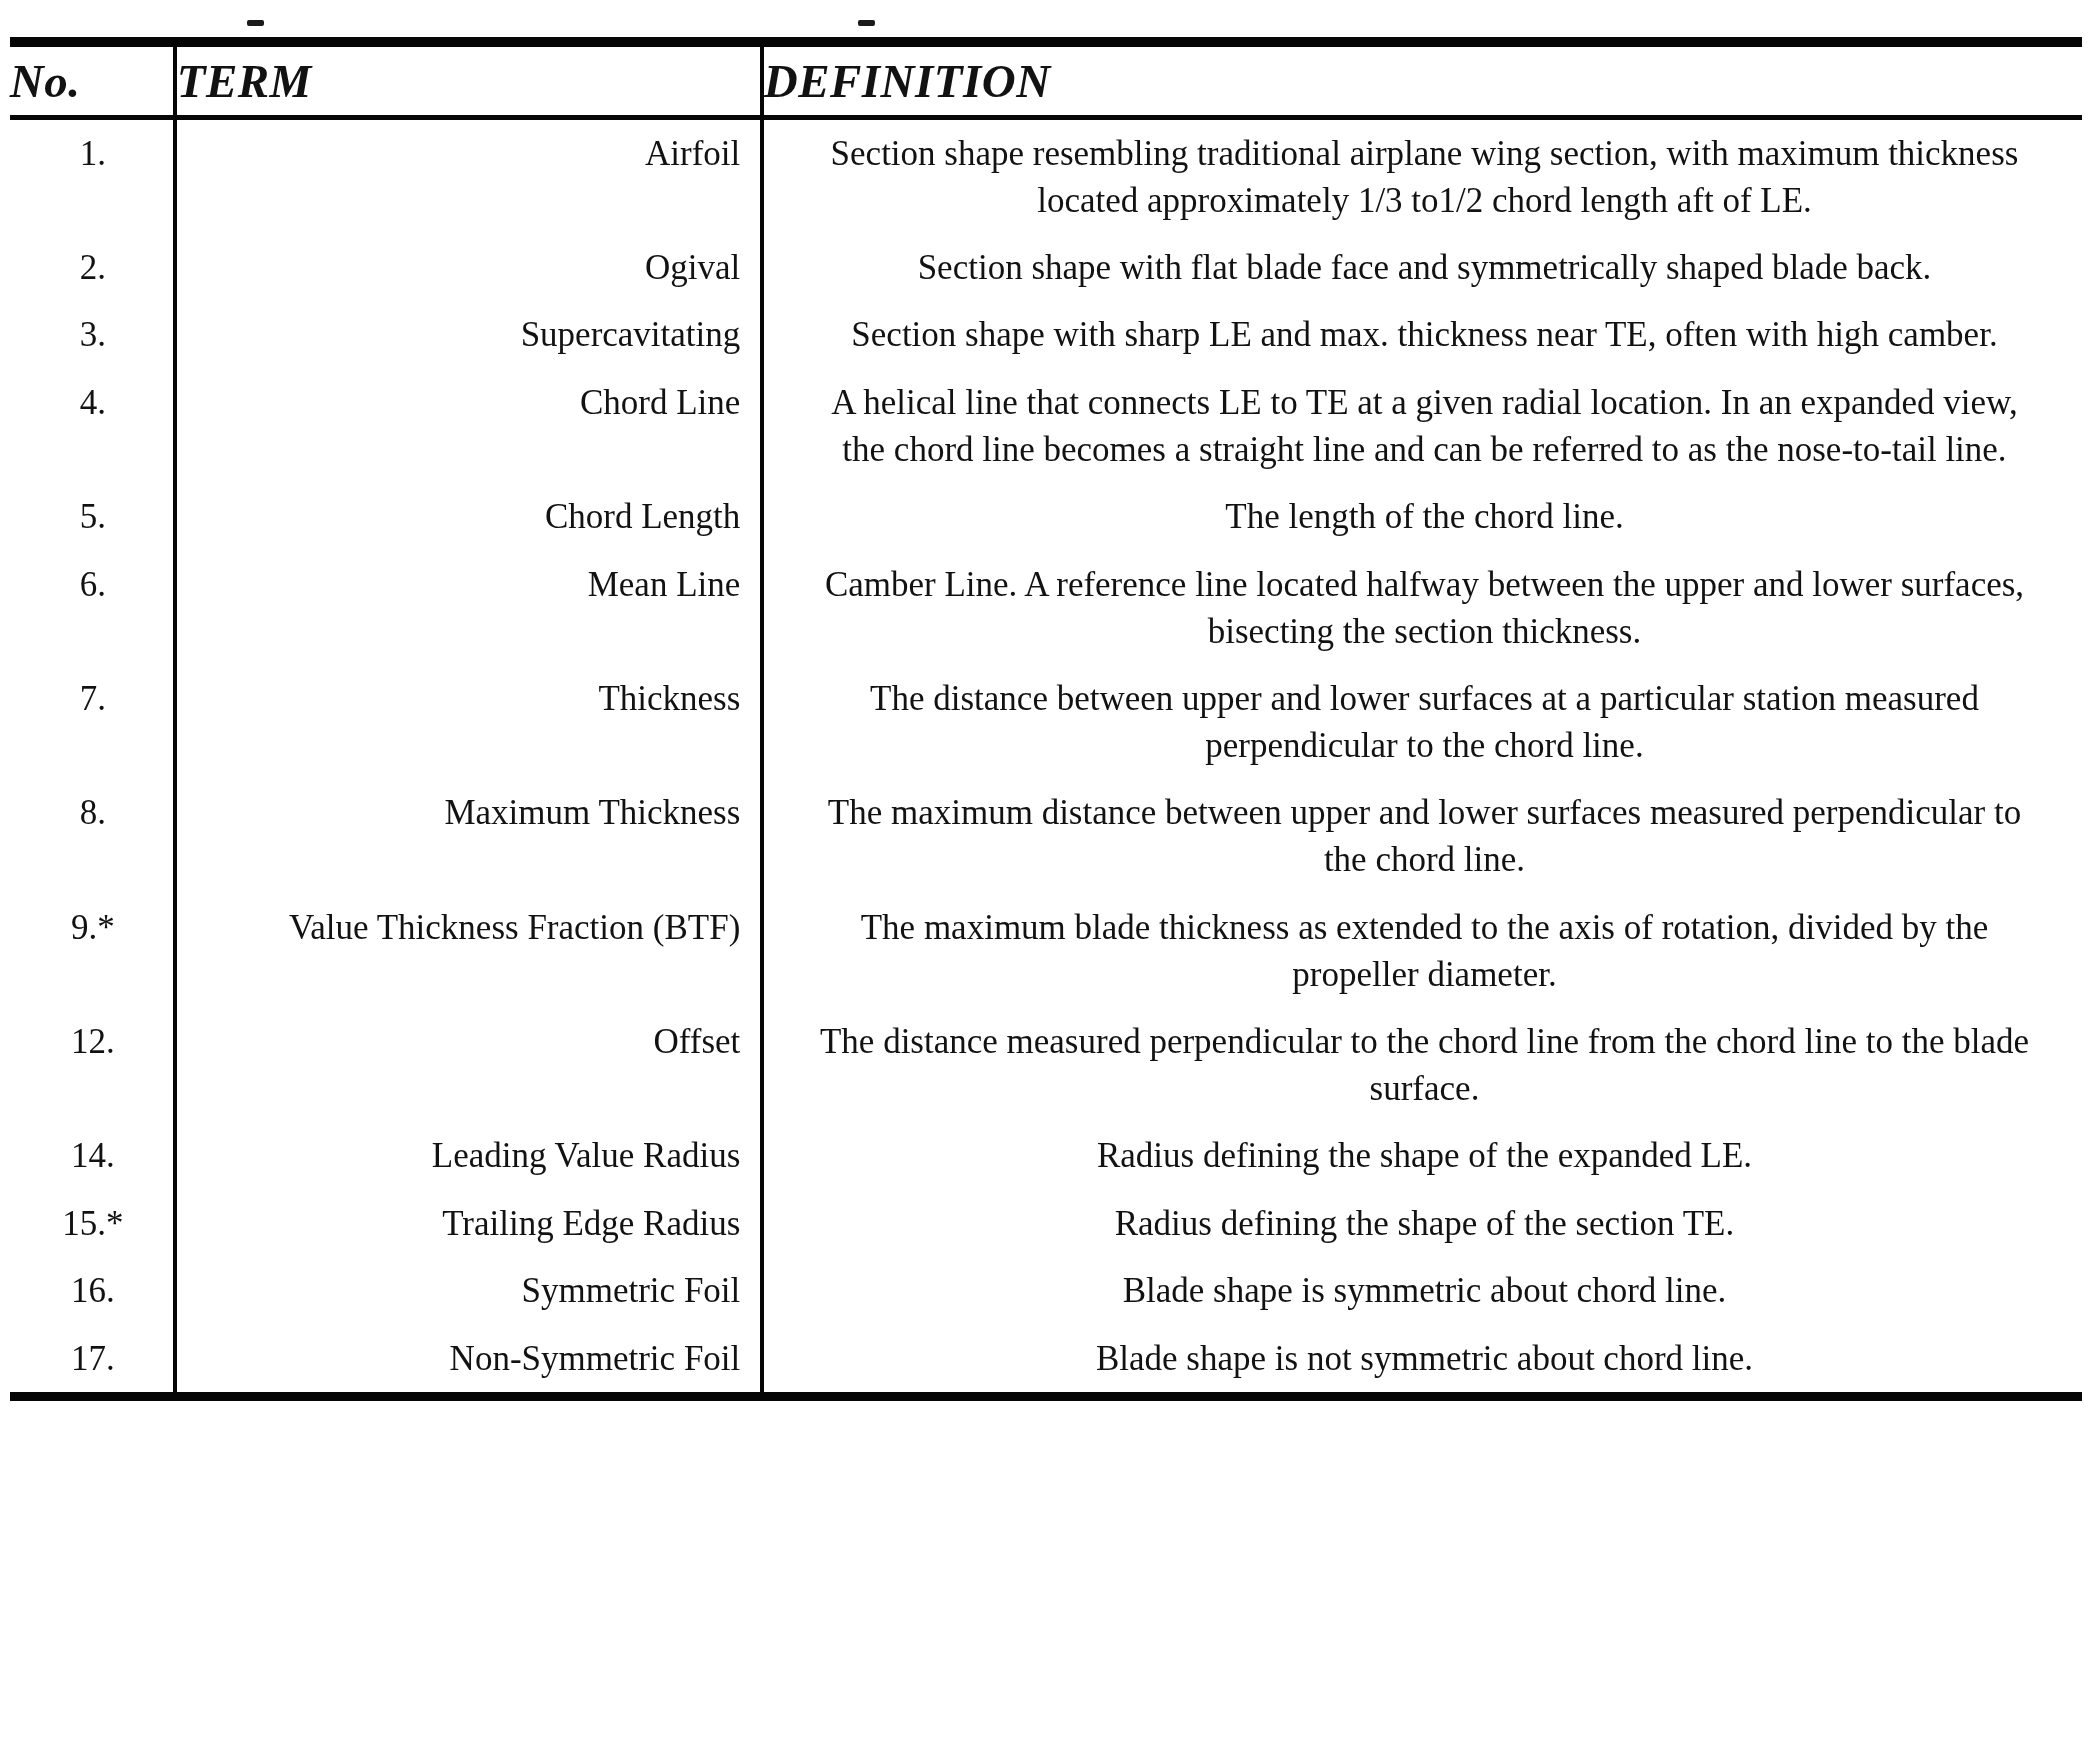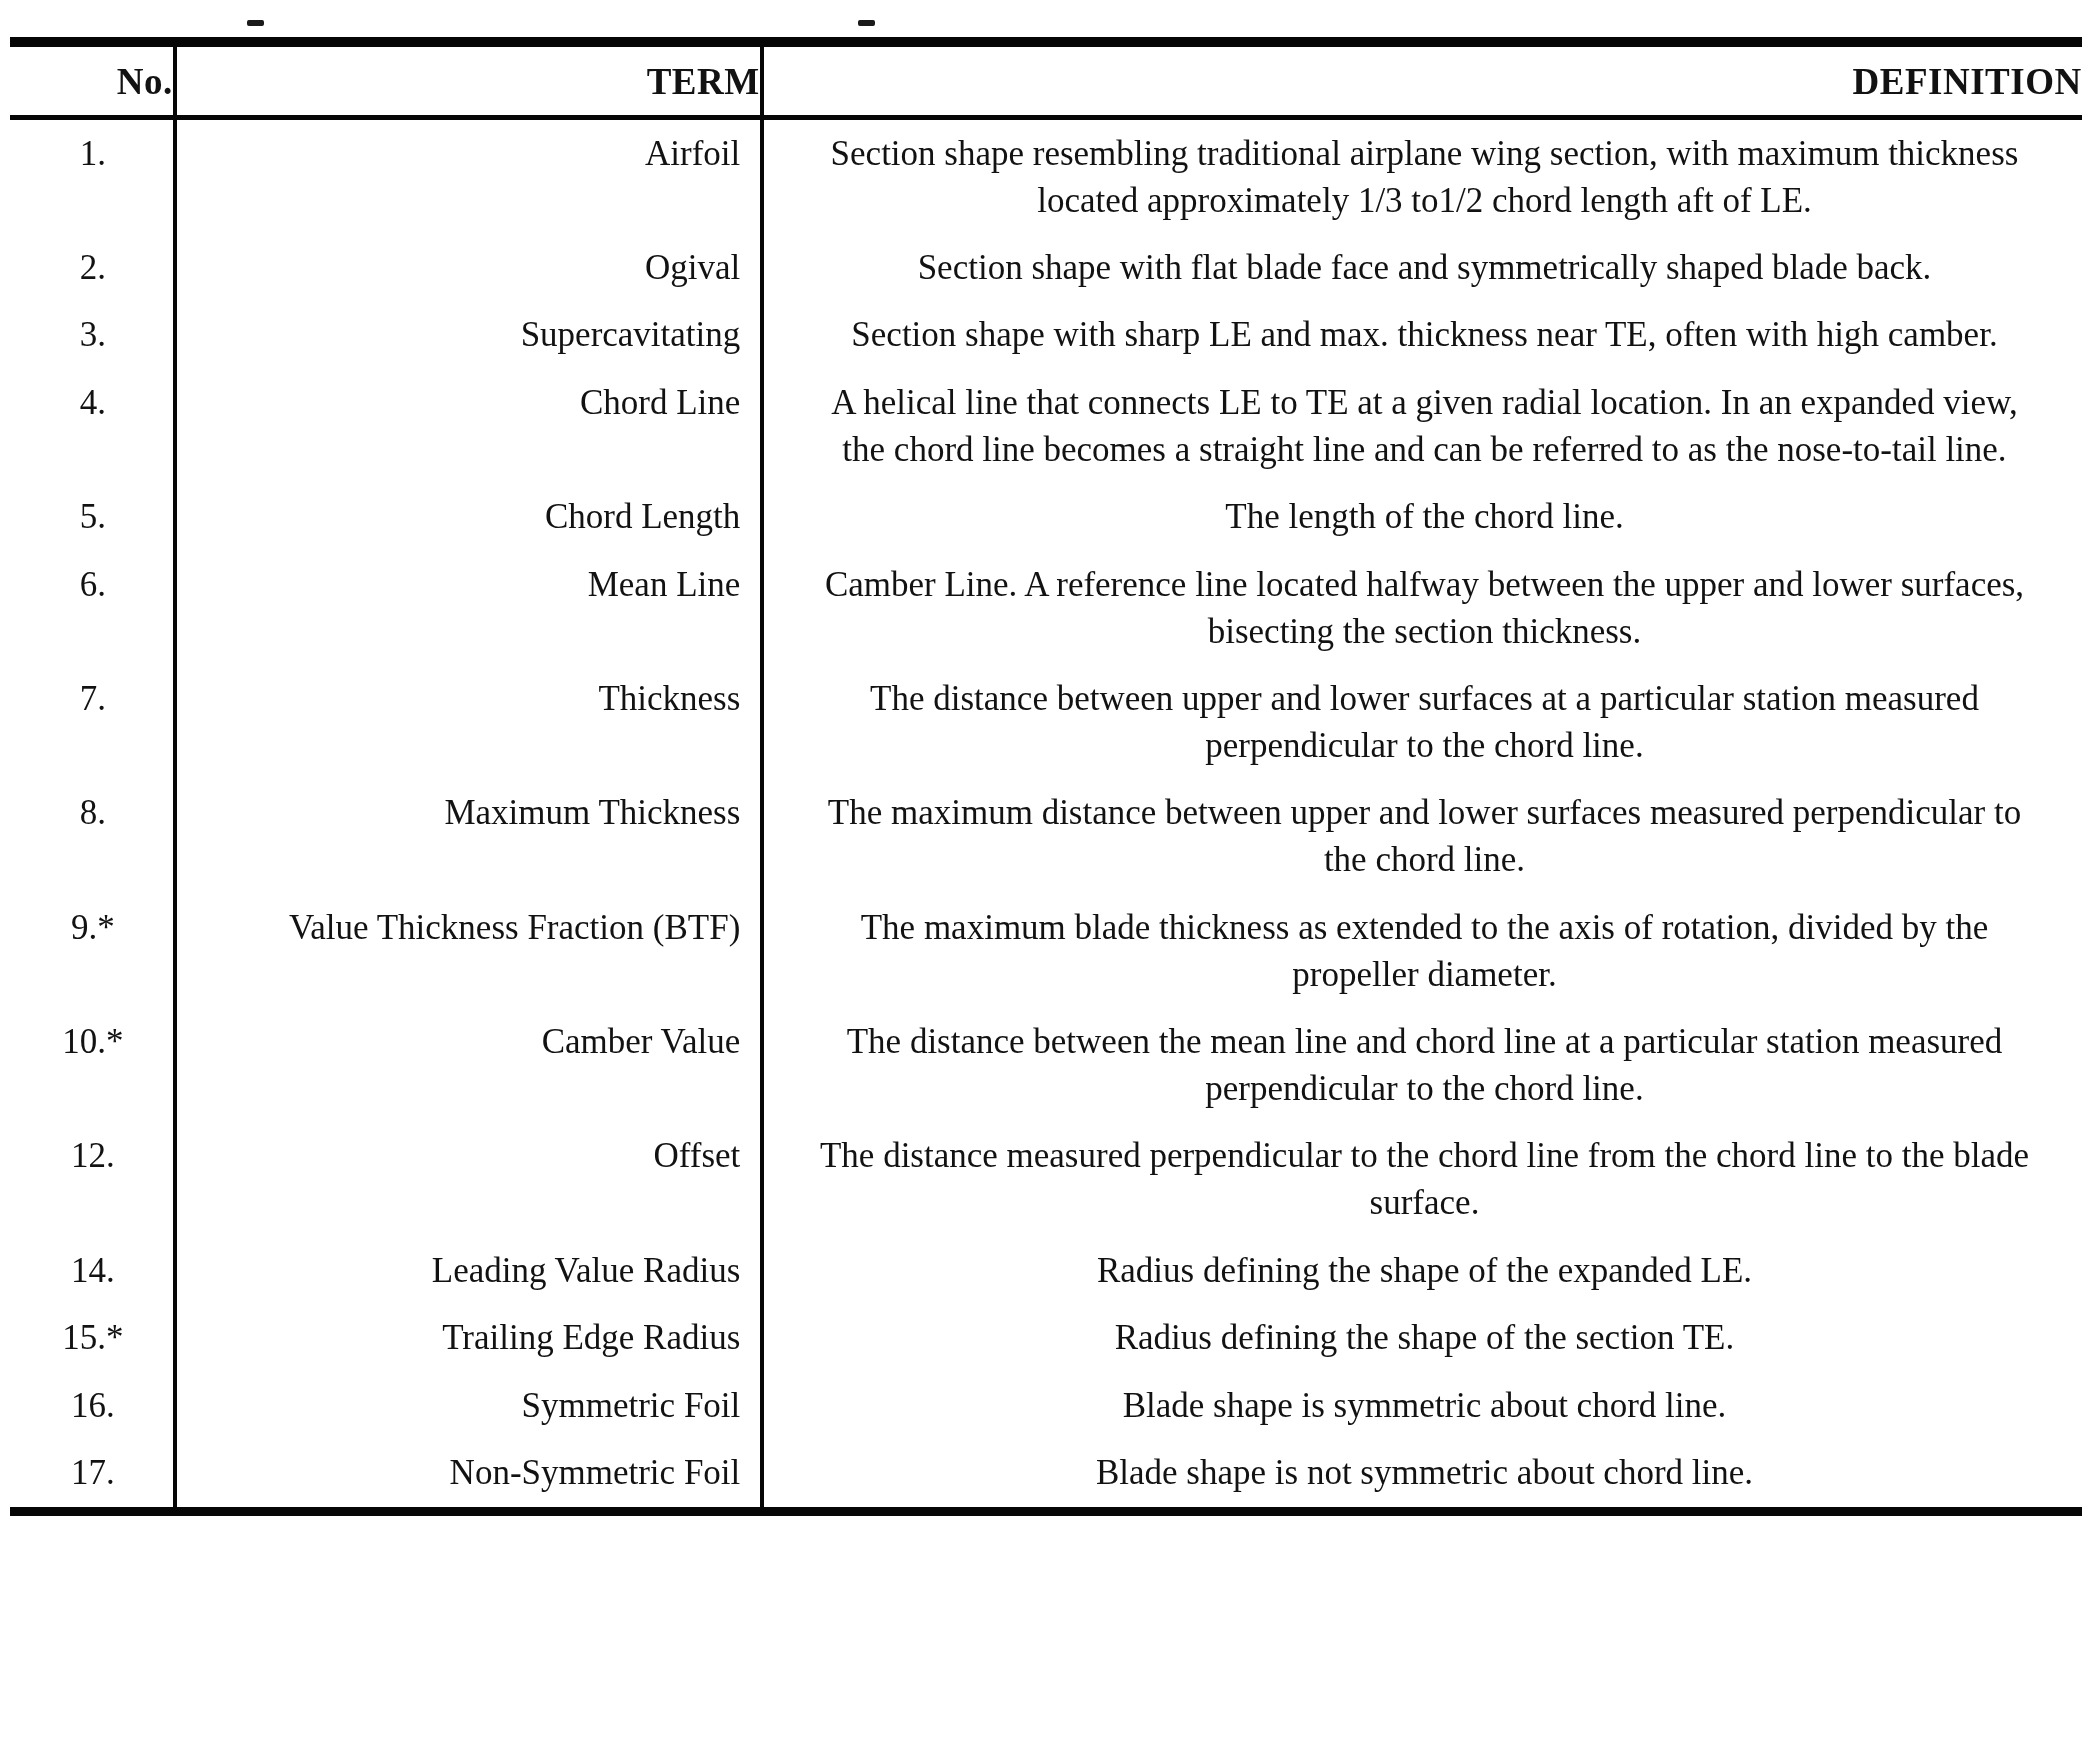--- a/index.html
+++ b/index.html
@@ -35,23 +35,24 @@
     table-layout: fixed;
     border-top: 10.7px solid #060606;
     border-bottom: 9.7px solid #060606;
   }
   table.terms col.c-no   { width: 165px; }
   table.terms col.c-term { width: 587px; }
 
   table.terms thead th {
     height: 68px;
     vertical-align: middle;
-    text-align: right;
+    text-align: left;
+    font-style: italic;
     font-weight: bold;
-    font-size: 37px;
+    font-size: 47px;
     border-bottom: 5.8px solid #060606;
     padding: 0;
     letter-spacing: 0.5px;
   }
   table.terms thead th + th {
     border-left: 4.9px solid #060606;
   }
 
   table.terms tbody td {
     vertical-align: top;
@@ -150,26 +151,20 @@
 the chord line.</td>
     </tr>
 
     <tr>
       <td class="cell-no">9.*</td>
       <td class="cell-term">Value Thickness Fraction (BTF)</td>
       <td class="cell-def">The maximum blade thickness as extended to the axis of rotation, divided by the
 propeller diameter.</td>
     </tr>
 
-    <tr>
-      <td class="cell-no">10.*</td>
-      <td class="cell-term">Camber Value</td>
-      <td class="cell-def">The distance between the mean line and chord line at a particular station measured
-perpendicular to the chord line.</td>
-    </tr>
 
 
     <tr>
       <td class="cell-no">12.</td>
       <td class="cell-term">Offset</td>
       <td class="cell-def">The distance measured perpendicular to the chord line from the chord line to the blade
 surface.</td>
     </tr>
 
 

